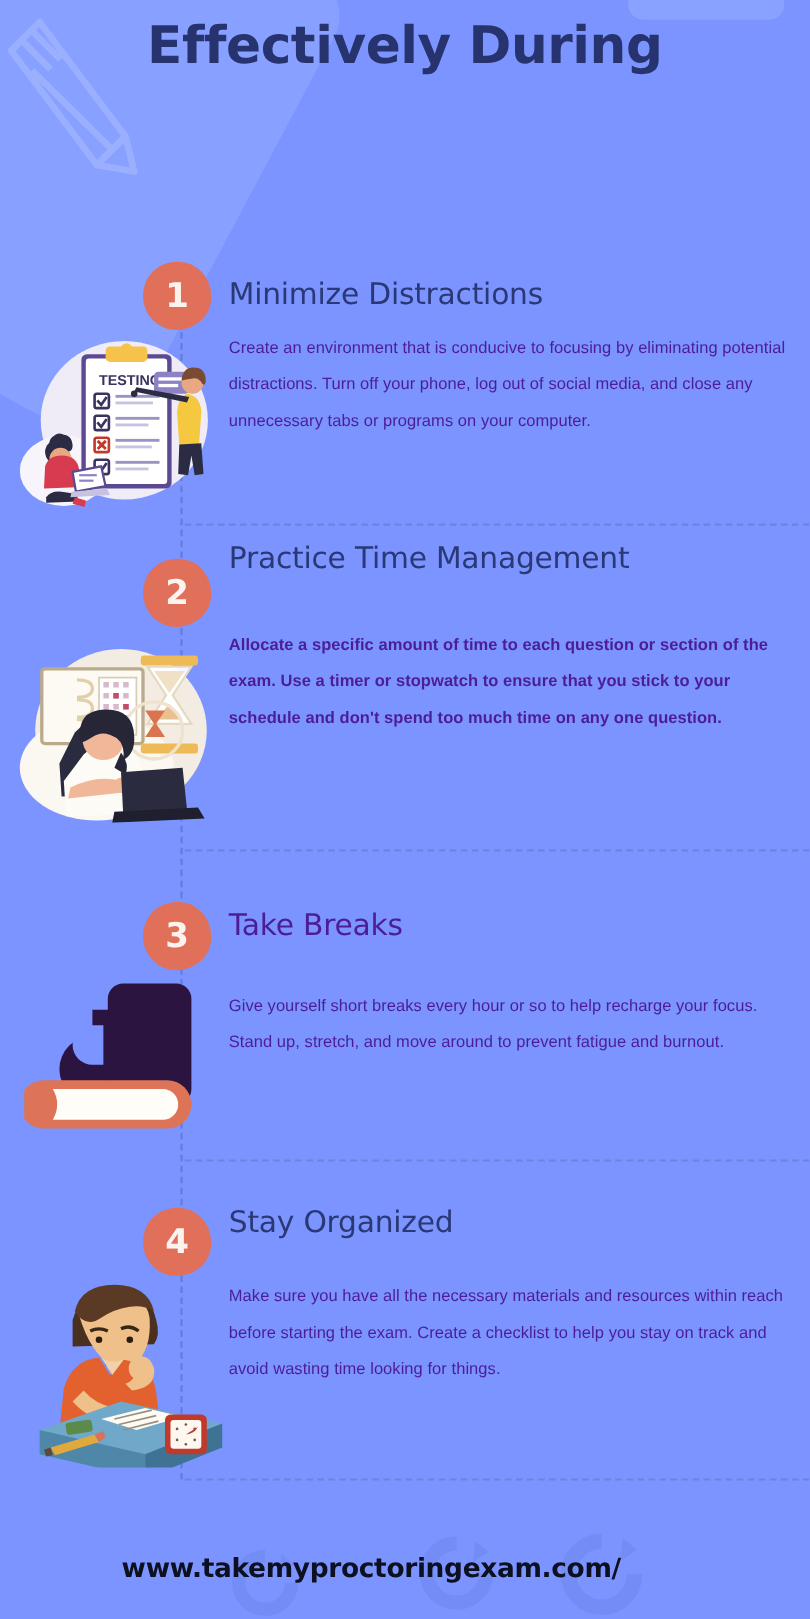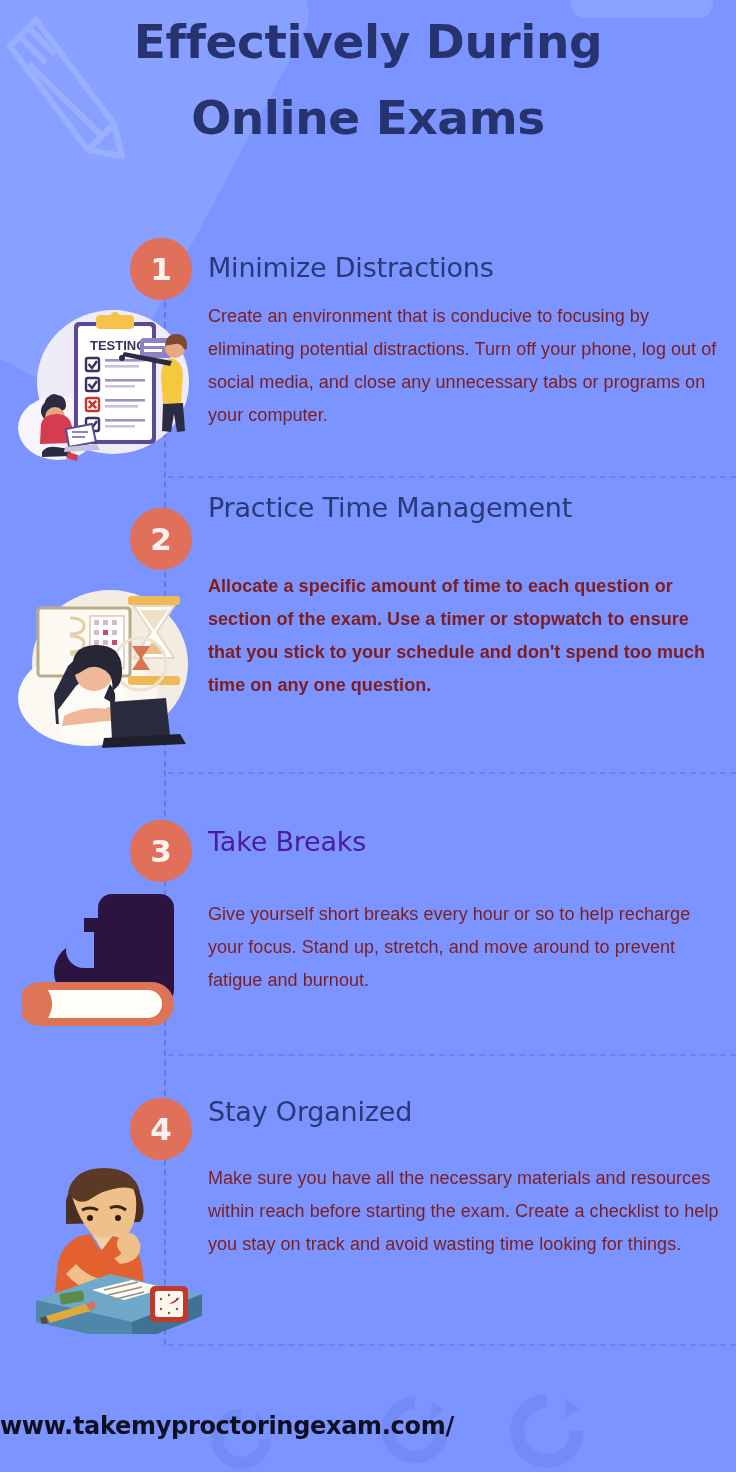--- a/index.html
+++ b/index.html
@@ -117,22 +117,22 @@
     font-weight: normal;
     font-size: 27px;
     letter-spacing: -0.2px;
     white-space: nowrap;
   }
   .step-head.slate { color: #4c1d95; }
   .step-body {
     position: absolute;
     left: 208px;
     width: 516px;
-    color: #7f1d1d;
-    font-size: 18px;
+    color: #4c1d95;
+    font-size: 15px;
     line-height: 33px;
     letter-spacing: 0.05px;
   }
   .divider {
     position: absolute;
     left: 168px;
     width: 568px;
     height: 0;
     border-top: 2px dashed #6b82dd;
     opacity: .9;
@@ -145,21 +145,21 @@
     z-index: 4;
   }
   .illu svg { display: block; }
 
   
   .footer-url {
     position: absolute;
     left: 0;
     top: 1412px;
     width: 675px;
-    text-align: left;
+    text-align: center;
     color: #0d1020;
     font-family: "DejaVu Sans", sans-serif;
     font-weight: bold;
     font-size: 24px;
     letter-spacing: -0.3px;
     z-index: 6;
   }
 </style>
 </head>
 <body>
@@ -196,21 +196,20 @@
   </div>
   <div class="bg-circ" style="left:210px; top:1408px;">
     <svg width="62" height="62" viewBox="0 0 62 62">
       <path d="M31 7 a24 24 0 1 0 24 24" fill="none" stroke="#5a74d6" stroke-width="12"></path>
       <path d="M46 5 l11 9 -13 8 z" fill="#5a74d6"></path>
     </svg>
   </div>
 
   <div class="title">
     <span>Effectively During</span>
-    <span class="l2">Online Exams</span>
   </div>
 
   <div class="timeline-axis"></div>
 
   <div class="step">
     <div class="badge" style="top:238px;">1</div>
     <div class="step-head" style="top:252px;">Minimize Distractions</div>
     <div class="step-body" style="top:300px;">Create an environment that is conducive to focusing by eliminating potential distractions. Turn off your phone, log out of social media, and close any unnecessary tabs or programs on your computer.</div>
   </div>
 

